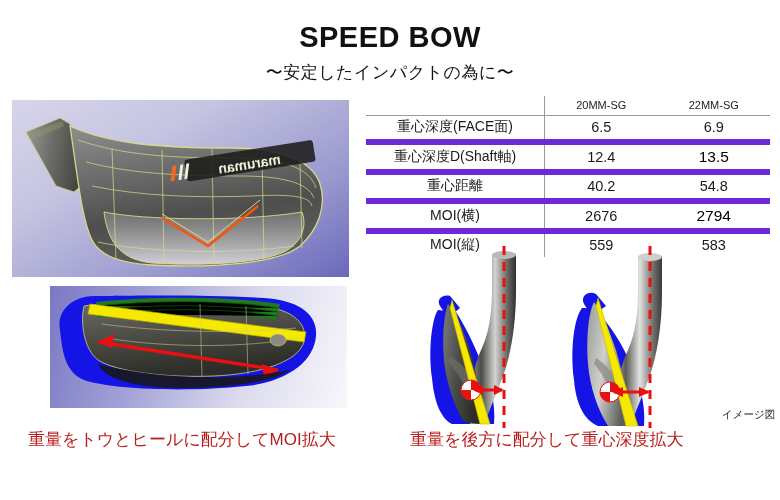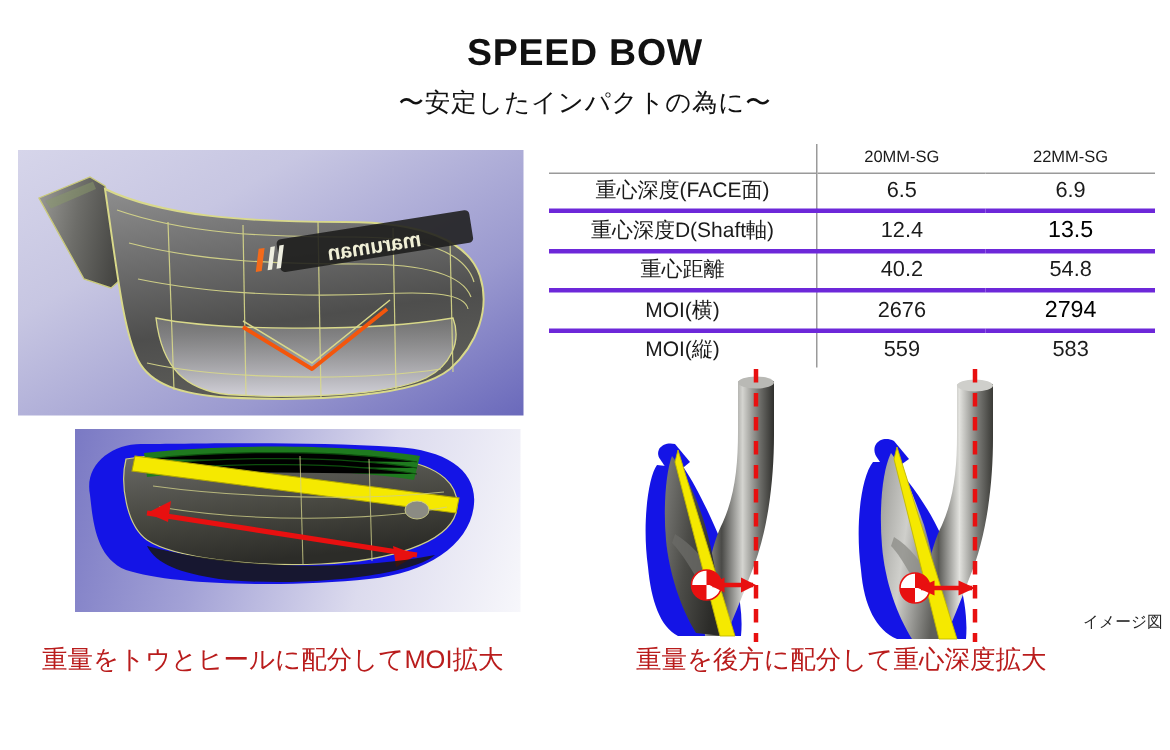--- a/index.html
+++ b/index.html
@@ -18,21 +18,21 @@
 
   
   #title-block {
     position: absolute;
     left: 0;
     top: 22px;
     width: 780px;
     text-align: center;
   }
   #page-title {
-    font-size: 25px;
+    font-size: 29px;
     font-weight: bold;
     letter-spacing: 0.5px;
     color: #111111;
     line-height: 1.1;
   }
   #page-subtitle {
     font-size: 17px;
     font-weight: normal;
     color: #111111;
     margin-top: 7px;
@@ -95,21 +95,21 @@
     text-align: center;
     padding: 2.5px 2px 3px 2px;
     font-weight: normal;
     white-space: nowrap;
   }
   table#spec-table thead th {
     font-size: 11px;
     padding-bottom: 4px;
   }
   table#spec-table thead tr { border-bottom: 1px solid #9a9a9a; }
-  table#spec-table tbody tr { border-bottom: 3px solid #6d28d9; }
+  table#spec-table tbody tr { border-bottom: 6px solid #6d28d9; }
   table#spec-table tbody tr:last-child { border-bottom: none; }
   .col-label {
     width: 178px;
     border-right: 1px solid #9a9a9a;
     font-size: 14px;
   }
   .col-val { width: 113px; }
   .hl {
     color: #000000;
     font-weight: bold;
@@ -117,21 +117,21 @@
   }
 
   
   .caption {
     position: absolute;
     font-size: 17px;
     color: #b91c1c;
     white-space: nowrap;
   }
   #caption-left { left: 28px; top: 428px; }
-  #caption-right { left: 424px; top: 428px; }
+  #caption-right { left: 410px; top: 428px; }
   #image-note {
     position: absolute;
     left: 686px;
     top: 408px;
     font-size: 10.5px;
     color: #262626;
     white-space: nowrap;
     margin-left: 36px;
   }
 

